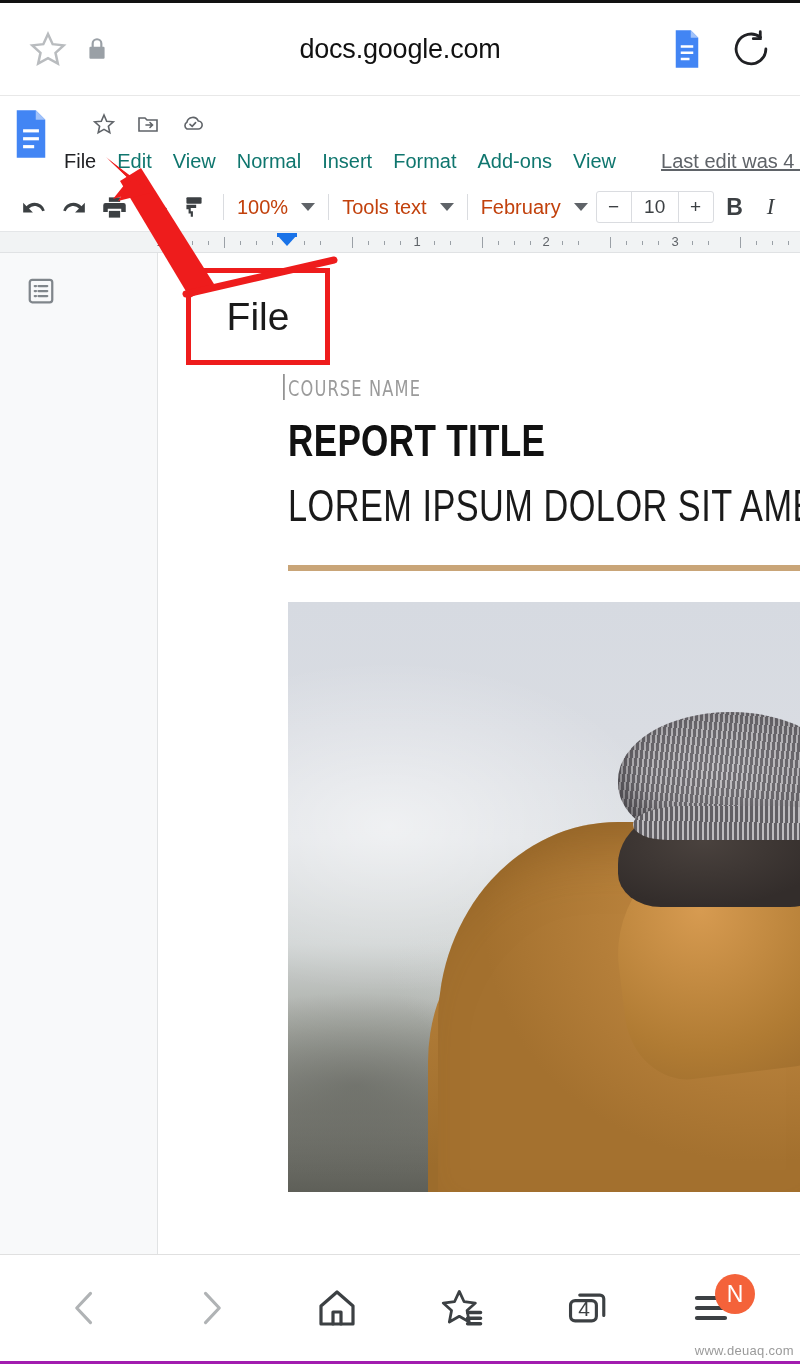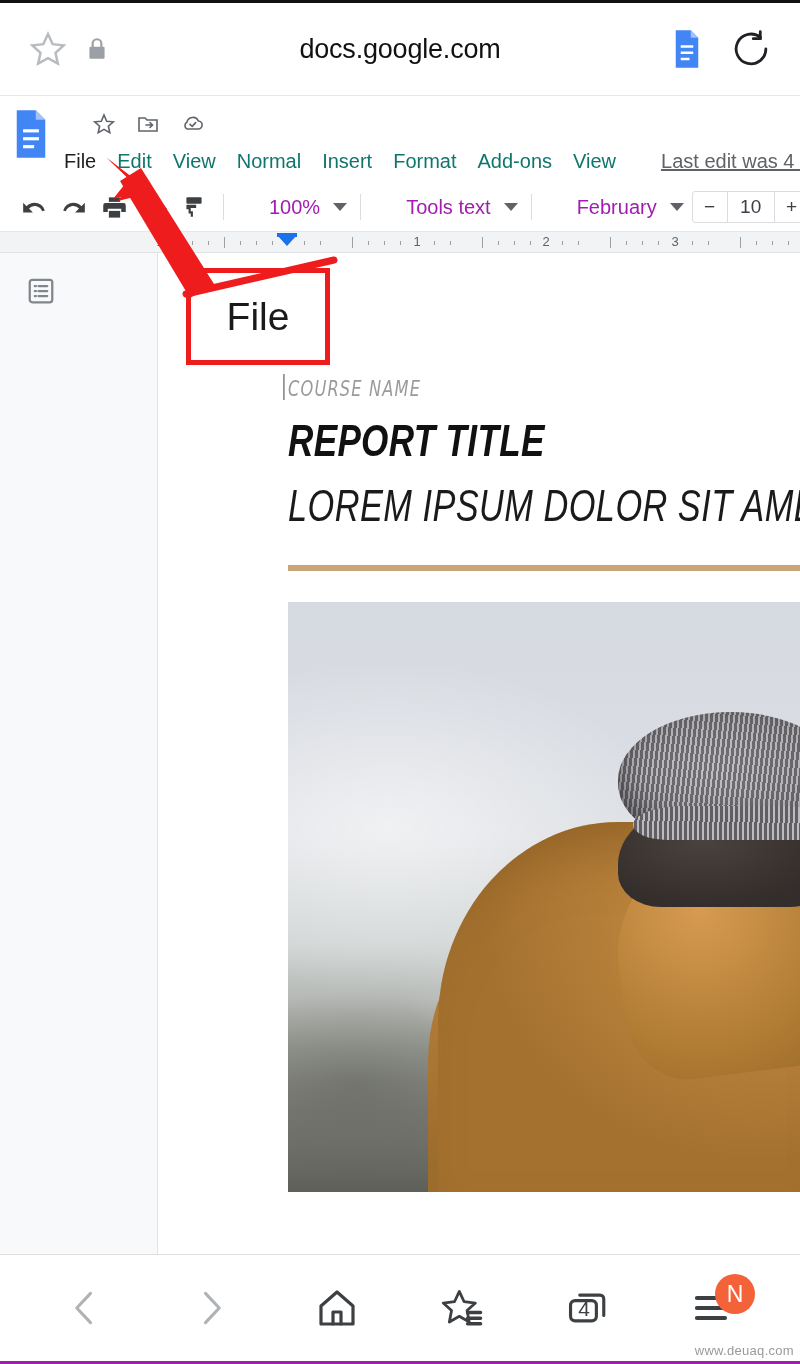--- a/index.html
+++ b/index.html
@@ -124,24 +124,23 @@
     width: 1px; height: 26px;
     background: #dadce0;
     margin: 0 9px;
     flex: 0 0 auto;
   }
   .tb-dropdown {
     display: inline-flex;
     align-items: center;
     gap: 13px;
     font-size: 20px;
-    color: #a21caf;
+    color: #c2410c;
     padding: 0 4px;
     flex: 0 0 auto;
-    margin-left: 32px;
   }
   .caret {
     width: 0; height: 0;
     border-left: 7px solid transparent;
     border-right: 7px solid transparent;
     border-top: 8px solid #5f6368;
     display: inline-block;
   }
   .size-stepper {
     display: inline-flex;
@@ -229,21 +228,20 @@
   .outline-icon {
     position: absolute;
     left: 26px; top: 23px;
   }
   .page {
     flex: 1 1 auto;
     background: #ffffff;
     position: relative;
     box-shadow: 0 0 0 1px #e1e3e4;
     overflow: hidden;
-    font-style: italic;
   }
   .page-inner { padding: 123px 0 0 130px; }
   .course-name {
     font-size: 22px;
     letter-spacing: 1.4px;
     color: #9b9b9b;
     font-family: "DejaVu Sans Condensed", "Liberation Sans Narrow", "Liberation Sans", sans-serif;
     transform: scaleX(0.82);
     transform-origin: left center;
     white-space: nowrap;

